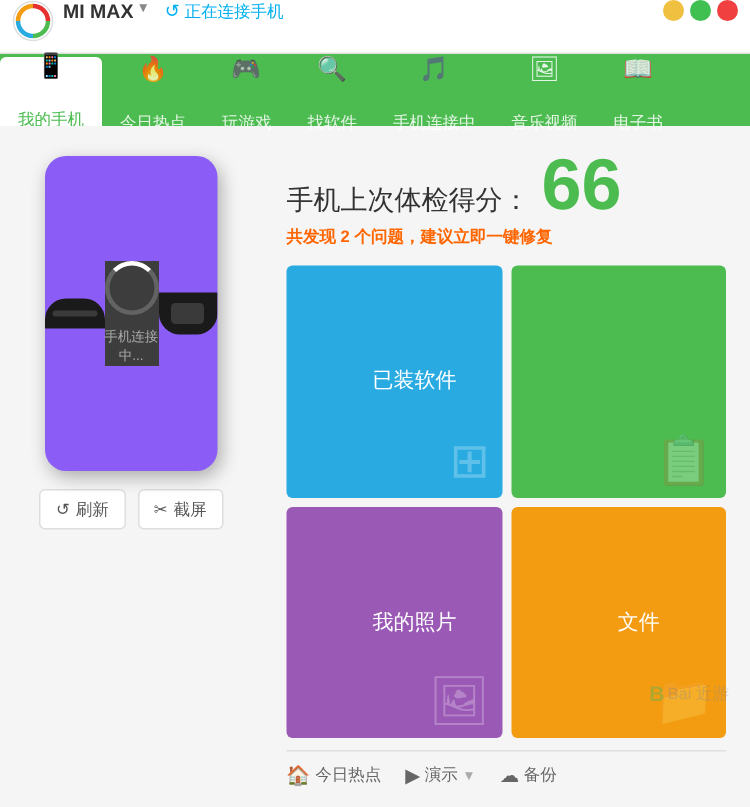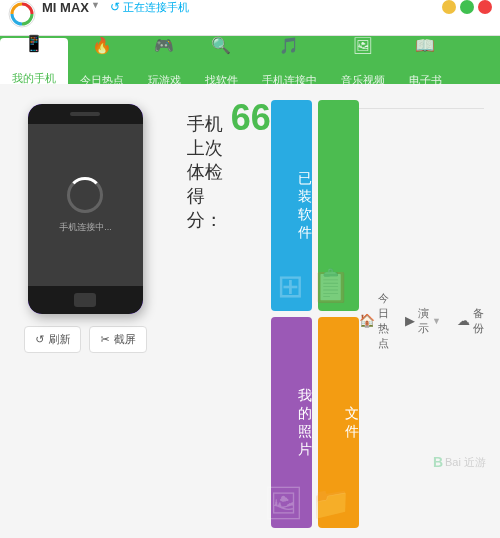--- a/index.html
+++ b/index.html
@@ -73,21 +73,20 @@
       background: #f5f5f5;
     }
 
     .phone-mockup {
       width: 115px;
       height: 210px;
       background: #8b5cf6;
       border-radius: 14px;
       position: relative;
       display: flex;
-      flex-direction: column;
       align-items: center;
       box-shadow: 2px 4px 12px rgba(0,0,0,0.3);
       overflow: hidden;
     }
     .phone-mockup .phone-top-bar {
       width: 100%;
       height: 20px;
       background: #1a1a1a;
       border-radius: 14px 14px 0 0;
       display: flex;
@@ -159,40 +158,40 @@
       cursor: pointer;
       font-size: 11px;
       color: #555;
     }
 
     
     #right-panel {
       flex: 1;
       padding: 16px 16px 10px;
       display: flex;
-      flex-direction: row;
+      flex-direction: column;
     }
 
     .score-section {
       display: flex;
       flex-direction: column;
       margin-bottom: 12px;
     }
     .score-title-row {
       display: flex;
       align-items: baseline;
       gap: 4px;
     }
     .score-label {
       font-size: 18px;
       color: #333;
       font-weight: 500;
     }
     .score-number {
-      font-size: 36px;
+      font-size: 48px;
       color: #4cbc50;
       font-weight: bold;
       line-height: 1;
       margin-left: 4px;
     }
     .score-subtitle {
       font-size: 11px;
       color: #888;
       margin-top: 2px;
     }
@@ -376,20 +375,25 @@
     </div>
   </div>
 
   <div id="right-panel">
 
     <div class="score-section">
       <div class="score-title-row">
         <span class="score-label">手机上次体检得分：</span>
         <span class="score-number">66</span>
       </div>
+      <div class="score-subtitle">
+        <span>共发现</span>
+        <span style="color:#ff6600;font-weight:bold;">2</span>
+        <span>个问题，建议立即一键修复</span>
+      </div>
     </div>
 
     <div class="tiles-grid">
       <div class="tile tile-blue">
         <span class="tile-icon-bg">⊞</span>
         <span class="tile-label">已装软件</span>
       </div>
       <div class="tile tile-green">
         <span class="tile-icon-bg">📋</span>
       </div>

